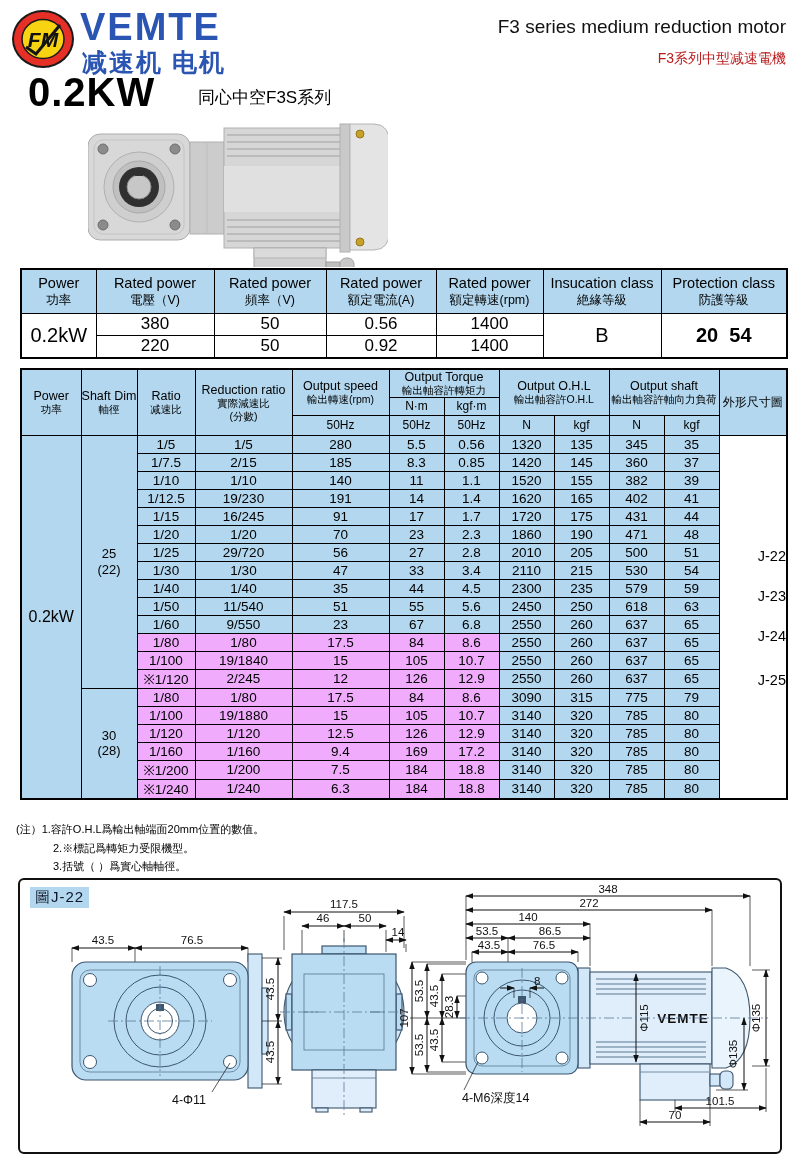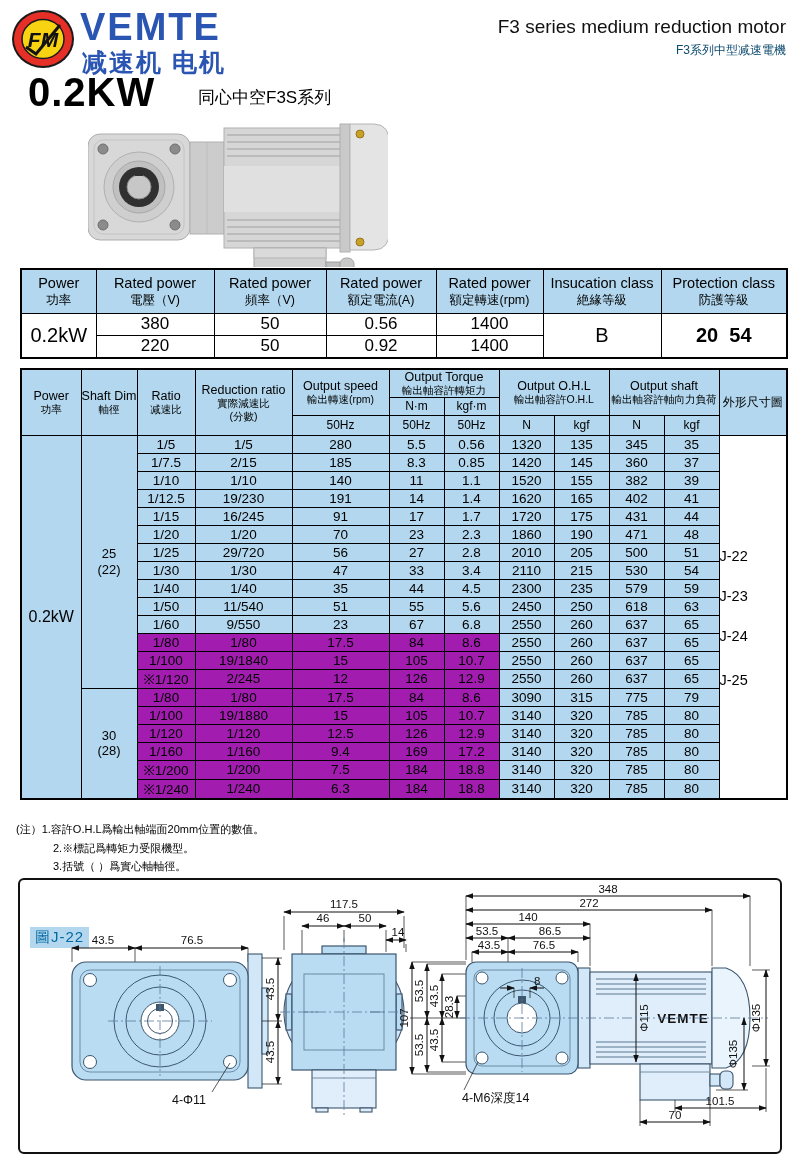--- a/index.html
+++ b/index.html
@@ -5,54 +5,54 @@
   html,body{margin:0;padding:0;background:#fff;}
   .page{position:relative;width:800px;height:1160px;background:#fff;overflow:hidden;
         font-family:"Liberation Sans",sans-serif;color:#000;}
   .abs{position:absolute;}
 
   
   .brand-name{left:80px;top:6px;font-size:38px;font-weight:bold;color:#2b55b2;letter-spacing:2px;}
   .brand-sub{left:82px;top:46px;font-size:25px;font-weight:bold;color:#2b55b2;letter-spacing:2px;}
   .titles{right:14px;top:16px;text-align:right;}
   .title-en{font-size:19px;color:#111;}
-  .title-zh{font-size:12px;color:#0c4a6e;margin-top:4px;}
+  .title-zh{font-size:14px;color:#b91c1c;margin-top:12px;}
   .power-big{left:28px;top:70px;font-size:40px;font-weight:bold;letter-spacing:1px;}
   .series{left:198px;top:86px;font-size:17px;}
 
   
   .t-wrap{position:absolute;}
   table{border-collapse:collapse;table-layout:fixed;border:2px solid #000;background:#fff;}
   th,td{border:1px solid #000;text-align:center;vertical-align:middle;padding:0;overflow:hidden;
         font-family:"Liberation Sans",sans-serif;}
   .blue{background:#b2d7ee;}
-  .wht{background:#a21caf;}
+  .wht{background:#f0abfc;}
   #t1 th{background:#b2d7ee;font-weight:normal;}
   #t1 td{font-size:17px;height:21px;}
   #t1 .he1{font-size:14.5px;line-height:1.25;}
   #t1 .hz1{font-size:12.5px;line-height:1.3;}
   #t1 .big{font-size:20px;}
   #t1 .prot{white-space:pre;font-weight:bold;}
   #t2 th{background:#b2d7ee;font-weight:normal;}
   #t2 td{font-size:13.5px;}
   #t2 .he{font-size:12.5px;line-height:1.15;}
   #t2 .hz{font-size:10.5px;line-height:1.2;}
   #t2 .unit{font-size:12px;}
   #t2 .pw{font-size:16px;}
   #t2 .shaftcell{font-size:13px;line-height:1.2;}
   .figcell{position:relative;background:#fff;}
-  .figlab{position:absolute;left:0;right:0;text-align:left;font-size:14.5px;}
+  .figlab{position:absolute;left:0;right:0;text-align:right;font-size:14.5px;}
 
   
   .notes{left:16px;top:820px;font-size:11px;line-height:18.5px;}
   .notes .nl{padding-left:37px;}
 
   
   .dbox{left:18px;top:878px;width:760px;height:272px;border:2.5px solid #111;border-radius:6px;}
-  .chip{left:10px;top:7px;background:#b2d7ee;font-size:15px;padding:1px 5px;letter-spacing:1px;color:#0369a1;margin-top:40px;}
+  .chip{left:10px;top:7px;background:#b2d7ee;font-size:15px;padding:1px 5px;letter-spacing:1px;color:#0f172a;}
   .dtitle{left:80px;top:5px;font-size:17.5px;font-weight:bold;letter-spacing:0.5px;}
   svg text{font-family:"Liberation Sans",sans-serif;fill:#111;}
   .dt{font-size:11.5px;}
   .dtc{font-size:12.5px;}
   .p{fill:#b9dcf2;stroke:#3d566e;stroke-width:1.2;}
   .p2{fill:#d2e8f8;stroke:#3d566e;stroke-width:1.1;}
   .p3{fill:#dfeefa;stroke:#3d566e;stroke-width:1.1;}
   .p4{fill:#e9f4fc;stroke:#3d566e;stroke-width:1.1;}
   .ol{fill:none;stroke:#5b7690;stroke-width:0.8;}
   .dim{stroke:#111;stroke-width:1;fill:none;}

